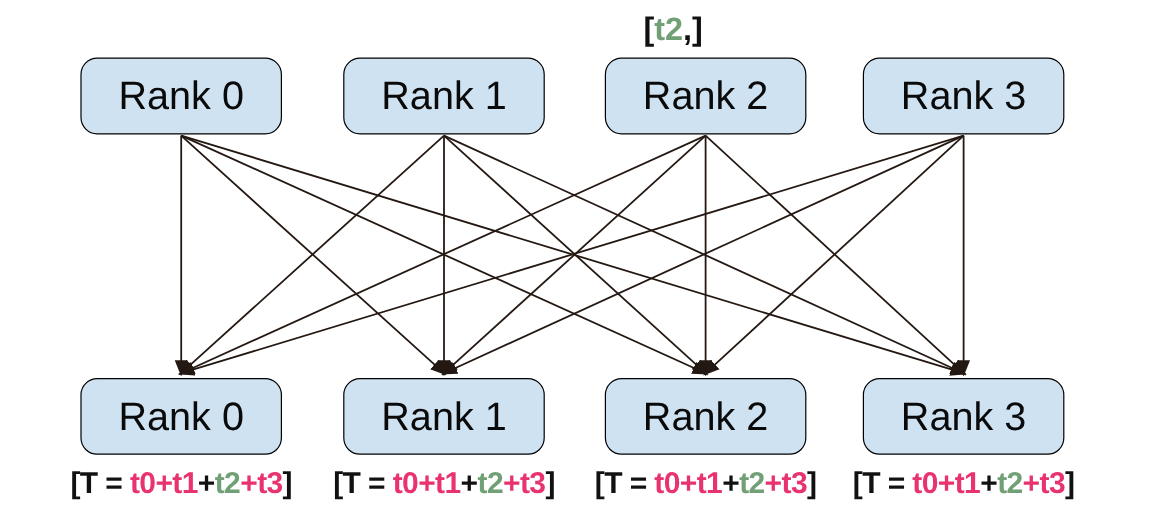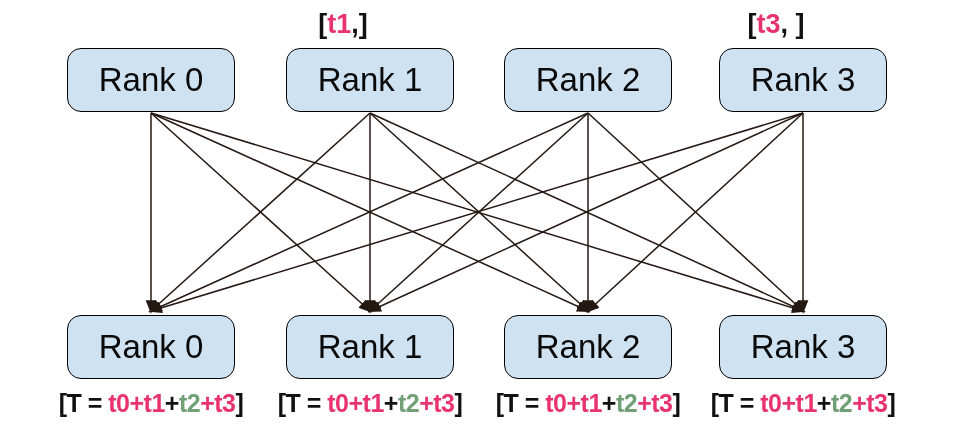--- a/index.html
+++ b/index.html
@@ -82,22 +82,21 @@
       <line x1="588" y1="113" x2="151" y2="311" stroke="#241812" stroke-width="1.5" marker-end="url(#arrow)"></line>
       <line x1="588" y1="113" x2="370" y2="311" stroke="#241812" stroke-width="1.5" marker-end="url(#arrow)"></line>
       <line x1="588" y1="113" x2="588" y2="311" stroke="#241812" stroke-width="1.5" marker-end="url(#arrow)"></line>
       <line x1="588" y1="113" x2="803" y2="311" stroke="#241812" stroke-width="1.5" marker-end="url(#arrow)"></line>
       <line x1="803" y1="113" x2="151" y2="311" stroke="#241812" stroke-width="1.5" marker-end="url(#arrow)"></line>
       <line x1="803" y1="113" x2="370" y2="311" stroke="#241812" stroke-width="1.5" marker-end="url(#arrow)"></line>
       <line x1="803" y1="113" x2="588" y2="311" stroke="#241812" stroke-width="1.5" marker-end="url(#arrow)"></line>
       <line x1="803" y1="113" x2="803" y2="311" stroke="#241812" stroke-width="1.5" marker-end="url(#arrow)"></line>
     </svg>
 
-  <div class="toplabel" style="--cx:370px"><span style="color: rgb(17, 17, 17);">[</span><span style="color: rgb(232, 51, 110);">t1</span><span style="color: rgb(17, 17, 17);">,]</span></div>
-  <div class="toplabel" style="--cx:803px"><span style="color: rgb(17, 17, 17);">[</span><span style="color: rgb(232, 51, 110);">t3</span><span style="color: rgb(17, 17, 17);">, ]</span></div>
+  <div class="toplabel" style="--cx:588px"><span style="color: rgb(17, 17, 17);">[</span><span style="color: rgb(113, 160, 119);">t2</span><span style="color: rgb(17, 17, 17);">,]</span></div>
 
   <div class="node top" style="--cx: 151px; --box-fill: #cfe2f2; border-color: rgb(0, 0, 0);">
     <span>Rank 0</span>
   </div>
   <div class="node top" style="--cx: 370px; --box-fill: #cfe2f2; border-color: rgb(0, 0, 0);">
     <span>Rank 1</span>
   </div>
   <div class="node top" style="--cx: 588px; --box-fill: #cfe2f2; border-color: rgb(0, 0, 0);">
     <span>Rank 2</span>
   </div>

